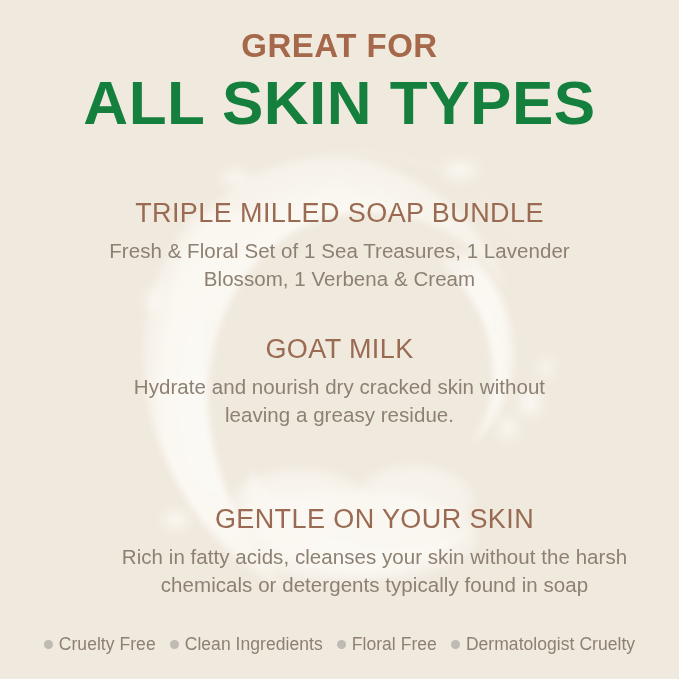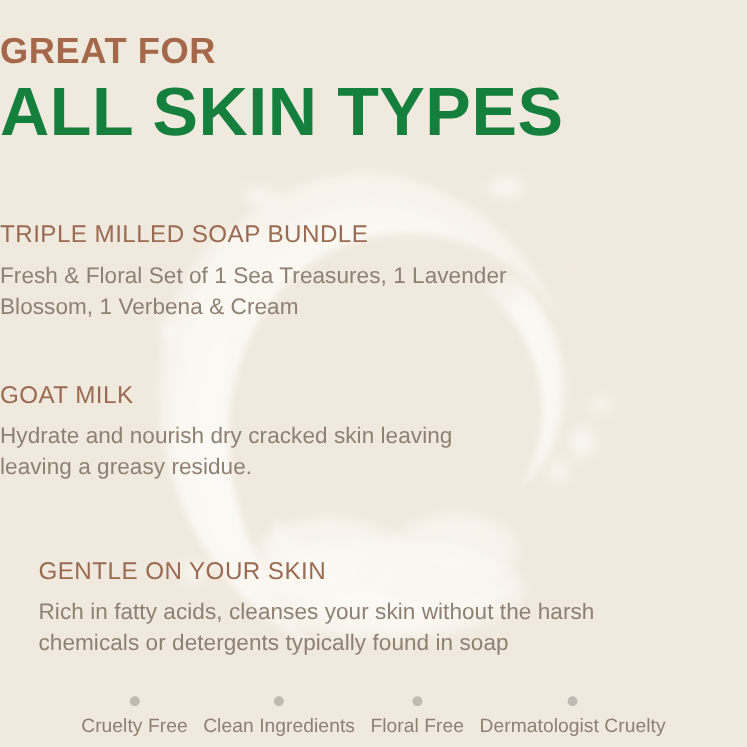--- a/index.html
+++ b/index.html
@@ -42,21 +42,21 @@
   
   #content {
     position: relative;
     z-index: 2;
     width: 679px;
     height: 679px;
     box-sizing: border-box;
   }
 
   .center {
-    text-align: left;
+    text-align: center;
   }
 
   
   #header {
     position: absolute;
     left: 0;
     top: 26px;
     width: 679px;
   }
   .title-small {
@@ -77,25 +77,25 @@
     margin-top: 2px;
   }
 
   
   .section {
     position: absolute;
     left: 0;
     width: 679px;
   }
   #section-0 { top: 196px; }
-  #section-1 { top: 342px; }
+  #section-1 { top: 332px; }
   #section-2 { top: 502px; padding-left: 35px; }
 
   .section-heading {
-    font-size: 22px;
+    font-size: 27px;
     line-height: 34px;
     letter-spacing: 0.4px;
     font-weight: 400;
     color: #9a6b52;
     white-space: nowrap;
   }
   .section-body {
     font-size: 20.5px;
     line-height: 28px;
     letter-spacing: 0.05px;
@@ -115,21 +115,21 @@
     top: 633px;
     width: 679px;
     display: flex;
     flex-direction: row;
     align-items: center;
     justify-content: center;
     gap: 0px;
   }
   .badge {
     display: inline-flex;
-    flex-direction: column;
+    flex-direction: row;
     align-items: center;
     gap: 6px;
     padding: 0 7px;
   }
   .badge-dot {
     display: inline-block;
     width: 9px;
     height: 9px;
     border-radius: 50%;
     background: #bfbab2;
@@ -241,21 +241,21 @@
       <div class="section-heading">TRIPLE MILLED SOAP BUNDLE</div>
       <div class="section-body">
         <span class="bline">Fresh &amp; Floral Set of 1 Sea Treasures, 1 Lavender</span>
         <span class="bline">Blossom, 1 Verbena &amp; Cream</span>
       </div>
     </div>
 
     <div class="section center" id="section-1">
       <div class="section-heading">GOAT MILK</div>
       <div class="section-body">
-        <span class="bline">Hydrate and nourish dry cracked skin leaving</span>
+        <span class="bline">Hydrate and nourish dry cracked skin without</span>
         <span class="bline">leaving a greasy residue.</span>
       </div>
     </div>
 
     <div class="section center" id="section-2">
       <div class="section-heading">GENTLE ON YOUR SKIN</div>
       <div class="section-body">
         <span class="bline">Rich in fatty acids, cleanses your skin without the harsh</span>
         <span class="bline">chemicals or detergents typically found in soap</span>
       </div>

